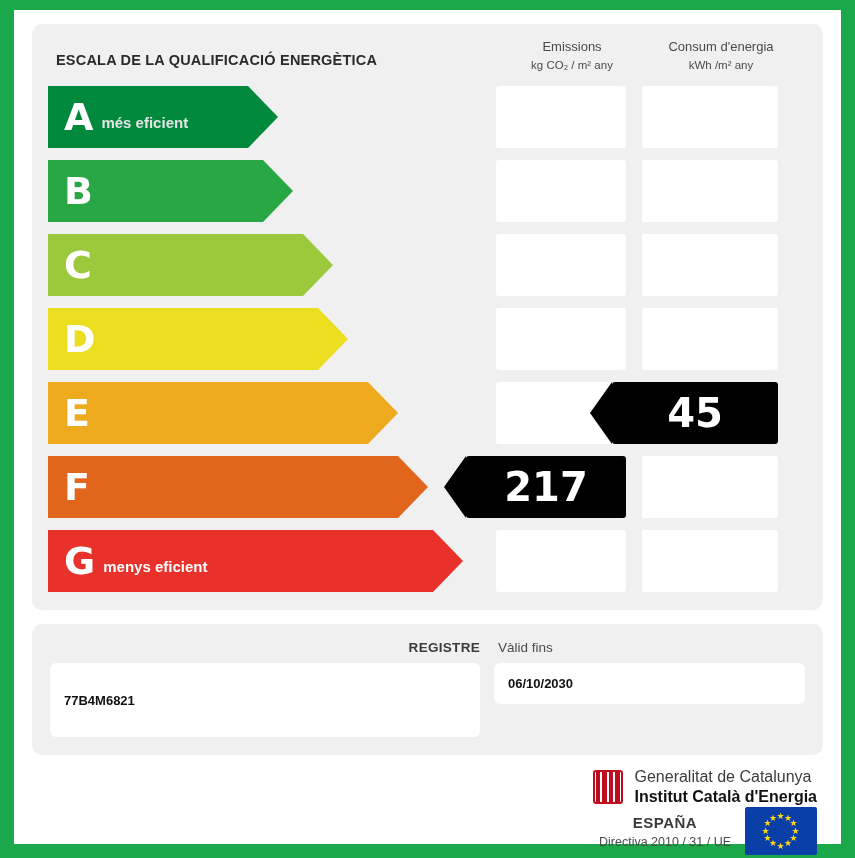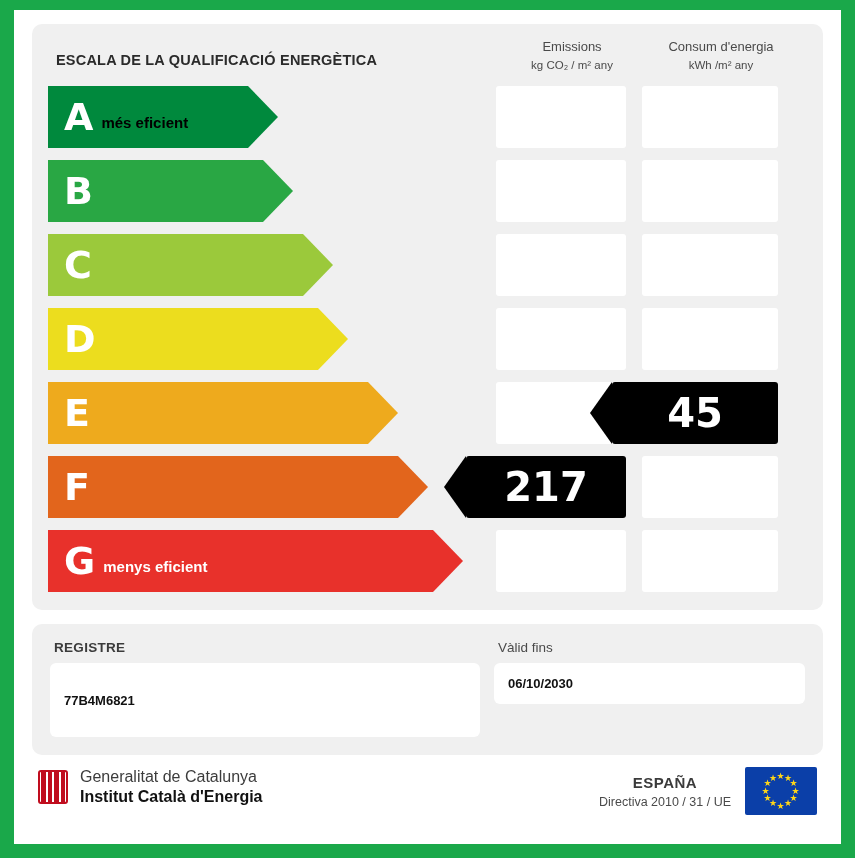--- a/index.html
+++ b/index.html
@@ -154,21 +154,21 @@
 
   
   .registry-panel {
     margin-top: 14px;
     background: #f0f0f0;
     border-radius: 10px;
     padding: 16px 18px 18px 18px;
     box-sizing: border-box;
     display: flex;
   }
-  .reg-left { flex: 0 0 430px; }
+  .reg-left { flex: 0 0 430px; text-align: right; }
   .reg-right { flex: 1; padding-left: 14px; }
   .reg-label {
     font-size: 13.5px;
     font-weight: bold;
     color: #3b3b3b;
     letter-spacing: .3px;
     margin-bottom: 8px;
     padding-left: 4px;
   }
   .reg-label.light {
@@ -187,23 +187,24 @@
     font-size: 13px;
     font-weight: bold;
     color: #111;
   }
   .reg-box.short { height: 41px; }
 
   
   .footer {
     margin-top: 12px;
     display: flex;
-    align-items: flex-start;
+    align-items: flex-end;
     padding: 0 6px;
     height: 60px;
+    flex-direction: column;
   }
   .foot-left { display: flex; align-items: center; flex: 1; }
   .gencat-logo {
     width: 30px;
     height: 34px;
     background: #ffffff;
     border: 2px solid #c00d1e;
     border-radius: 3px;
     margin-right: 12px;
     display: flex;
@@ -272,21 +273,21 @@
           <div>Consum d'energia</div>
           <div class="sub">kWh /m²  any</div>
         </div>
       </div>
 
       <div class="rows" id="rows">
           <div class="row">
             <div class="band-cell">
               <div class="band" style="width: 200px; background: rgb(0, 137, 61); color: rgb(0, 137, 61);">
                 <span class="letter" style="color: rgb(255, 255, 255);">A</span>
-                <span class="note" style="color: #000000;">més eficient</span>
+                <span class="note" style="color: #e5e5e5;">més eficient</span>
                 <span class="arrow-tip"></span>
               </div>
             </div>
             <div class="value-cell">
               <div class="value-box"></div>
             </div>
             <div class="value-cell second">
               <div class="value-box"></div>
             </div>
           </div>

